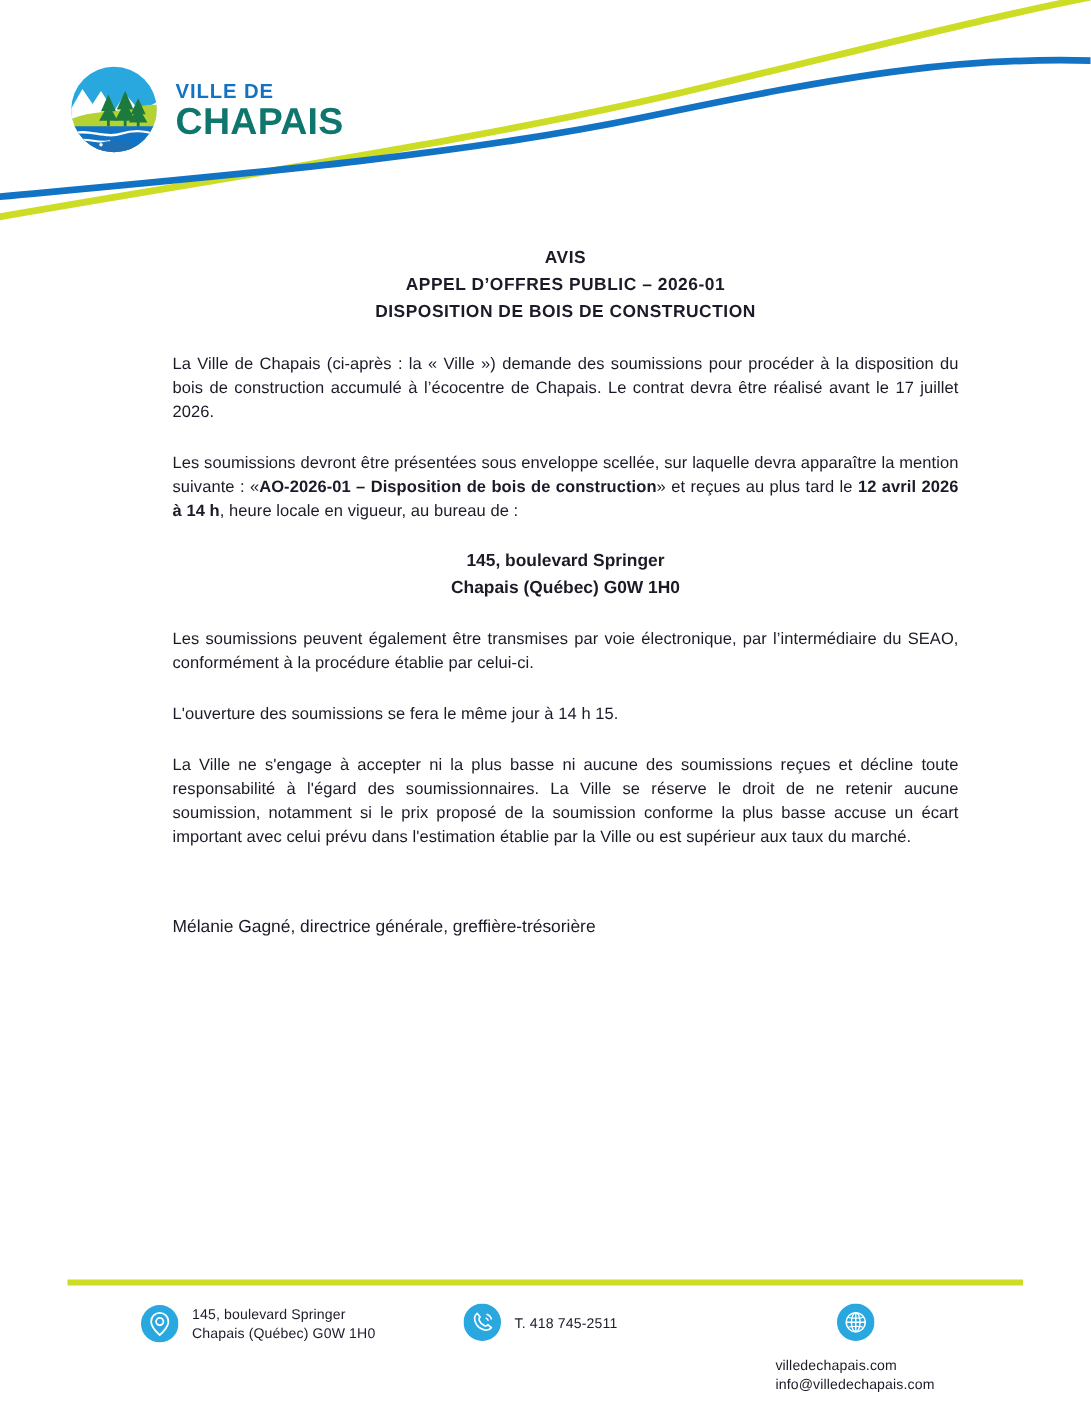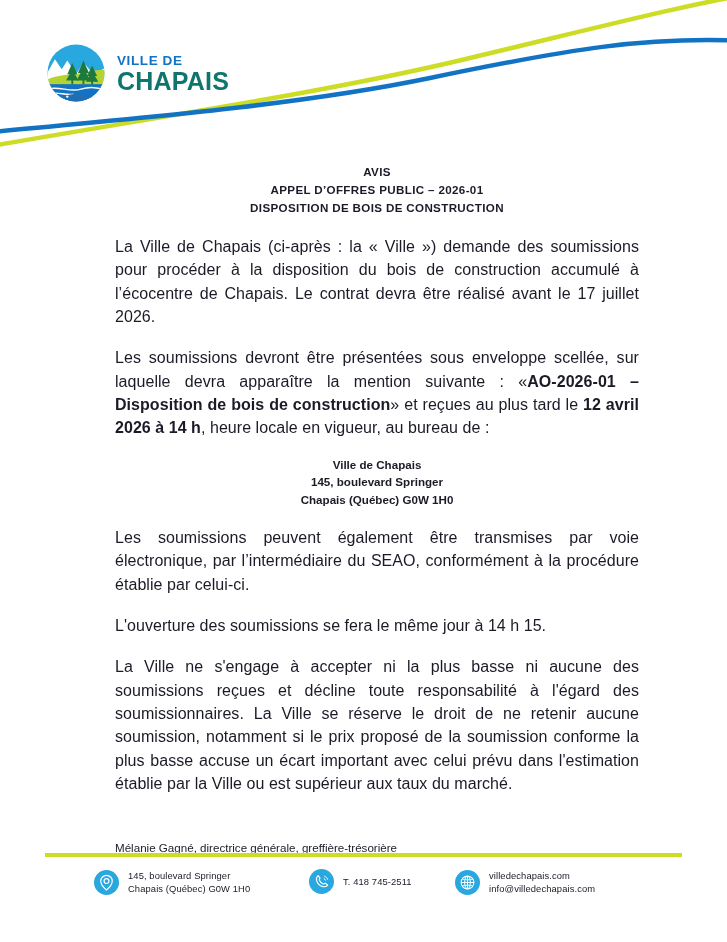--- a/index.html
+++ b/index.html
@@ -75,21 +75,21 @@
     text-align: center;
     font-weight: bold;
     font-size: 11.6px;
     letter-spacing: 0.35px;
     line-height: 1.55;
     margin-bottom: 18px;
   }
   #title-block div { white-space: nowrap; }
 
   .para {
-    font-size: 16px;
+    font-size: 11px;
     line-height: 1.46;
     text-align: justify;
     margin: 18px 0 13px 0;
     letter-spacing: 0.05px;
   }
   .para b { font-weight: bold; }
 
   .centered {
     text-align: center;
     font-weight: bold;
@@ -140,21 +140,21 @@
     display: flex;
     align-items: flex-start;
   }
   .f-col {
     display: flex;
     align-items: center;
     gap: 9px;
   }
   #f-col-address { width: 215px; }
   #f-col-phone   { width: 146px; }
-  #f-col-web     { width: 230px; }
+  #f-col-web     { width: 230px; flex-direction: column; }
 
   .f-icon {
     width: 25px;
     height: 25px;
     flex: 0 0 25px;
     display: block;
   }
   .f-text {
     font-size: 9.4px;
     line-height: 1.42;
@@ -218,21 +218,20 @@
     <div>APPEL D’OFFRES PUBLIC – 2026-01</div>
     <div>DISPOSITION DE BOIS DE CONSTRUCTION</div>
   </div>
 
   <p class="para">La Ville de Chapais (ci-après : la « Ville ») demande des soumissions pour procéder à la disposition du bois de construction accumulé à l’écocentre de Chapais. Le contrat devra être réalisé avant le 17 juillet 2026.</p>
 
 
   <p class="para"><span>Les soumissions devront être présentées sous enveloppe scellée, sur laquelle devra apparaître la mention suivante : «</span><b>AO-2026-01 – Disposition de bois de construction</b><span>» et reçues au plus tard le </span><b>12 avril 2026 à 14 h</b><span>, heure locale en vigueur, au bureau de :</span></p>
 
   <div class="centered">
-    <div>Ville de Chapais</div>
     <div>145, boulevard Springer</div>
     <div>Chapais (Québec) G0W 1H0</div>
   </div>
 
 
   <p class="para">Les soumissions peuvent également être transmises par voie électronique, par l’intermédiaire du SEAO, conformément à la procédure établie par celui-ci.</p>
 
   <p class="para">L'ouverture des soumissions se fera le même jour à 14 h 15.</p>
 
   <p class="para">La Ville ne s'engage à accepter ni la plus basse ni aucune des soumissions reçues et décline toute responsabilité à l'égard des soumissionnaires. La Ville se réserve le droit de ne retenir aucune soumission, notamment si le prix proposé de la soumission conforme la plus basse accuse un écart important avec celui prévu dans l'estimation établie par la Ville ou est supérieur aux taux du marché.</p>

